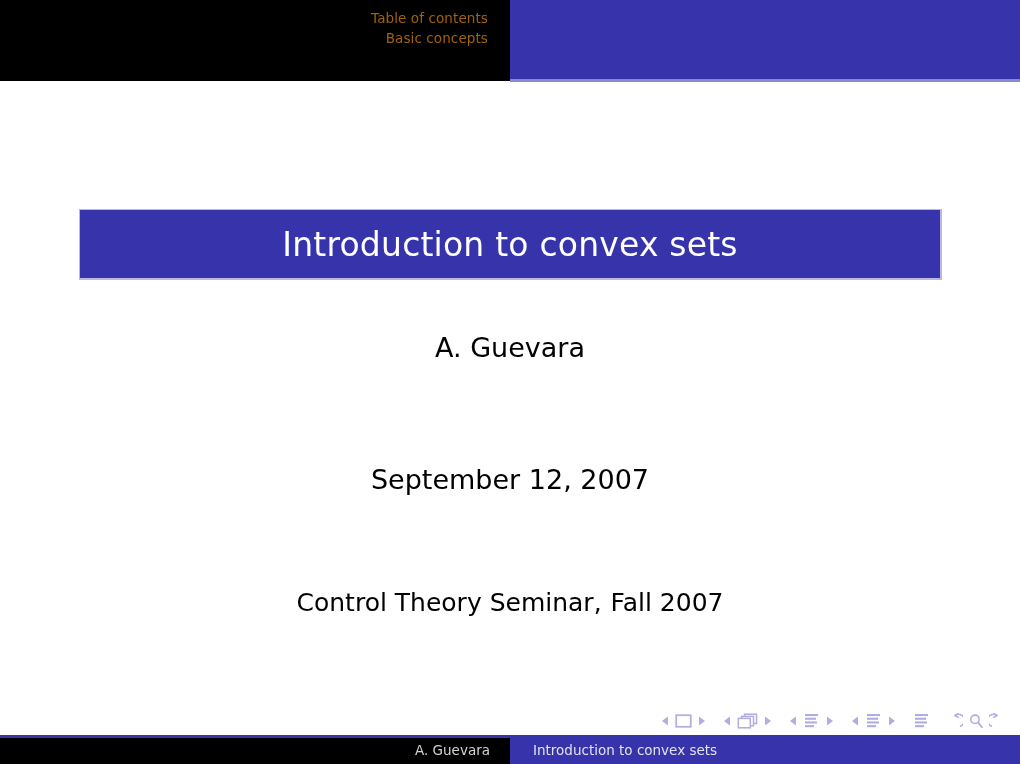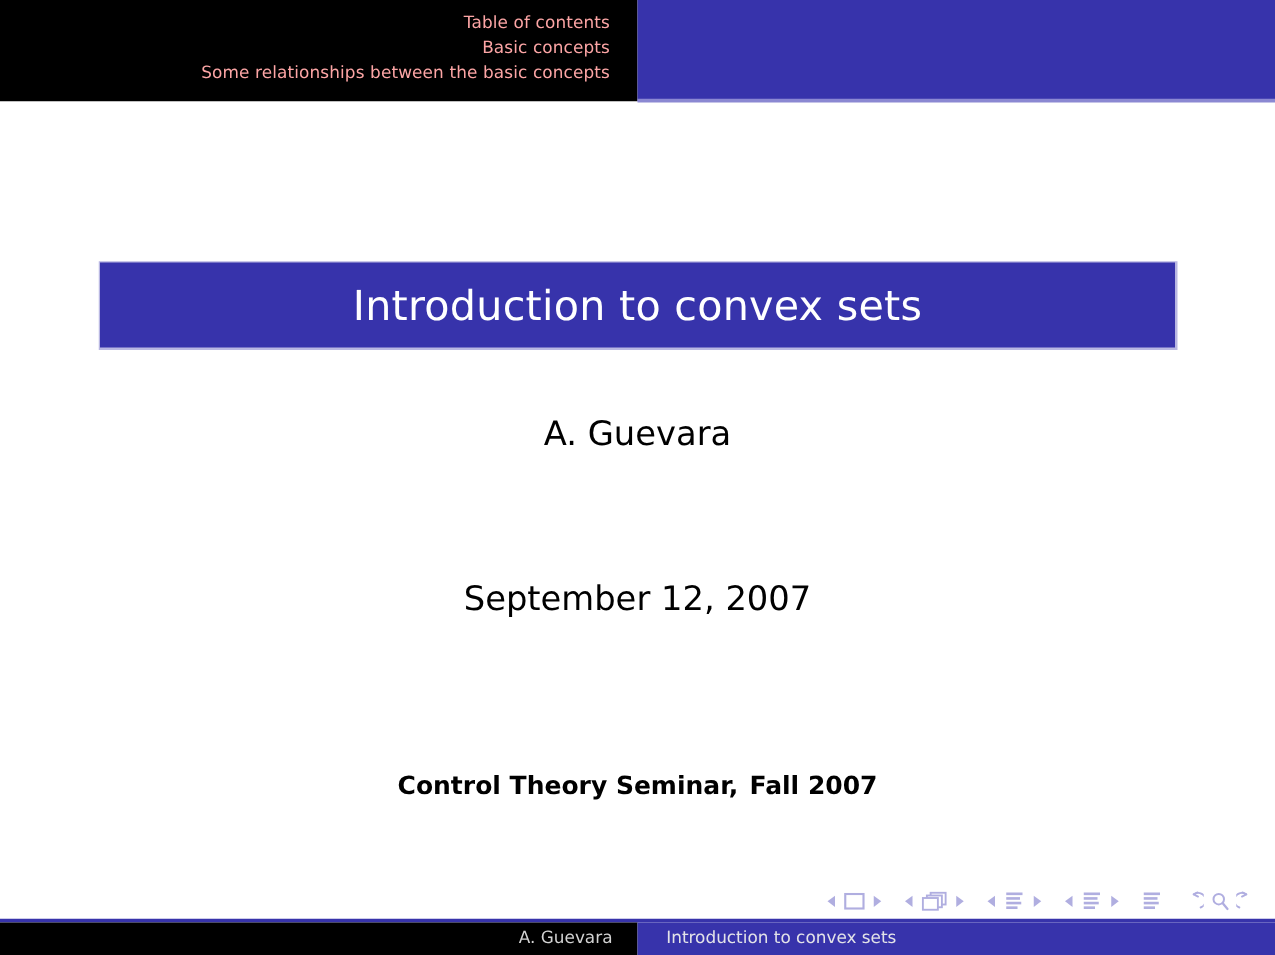--- a/index.html
+++ b/index.html
@@ -32,21 +32,21 @@
     padding: 8px 22px 0 0;
     text-align: right;
   }
   #headline-right {
     width: 510px;
     height: 81px;
     background: #3733ab;
   }
   .headline-line {
     display: block;
-    color: #fca5a5;
+    color: #a16207;
     font-size: 13.5px;
     line-height: 20px;
     letter-spacing: 0.1px;
     white-space: nowrap;
   }
   #headline-rule {
     position: absolute;
     left: 510px; top: 79px;
     width: 510px;
     height: 2.5px;
@@ -92,24 +92,23 @@
     font-size: 27px;
     line-height: 36px;
   }
   #date-line {
     top: 446px;
     font-size: 27px;
     line-height: 36px;
     margin-top: 16px;
   }
   #event-line {
-    top: 612px;
-    font-size: 20px;
+    top: 587px;
+    font-size: 25px;
     line-height: 32px;
-    font-weight: bold;
   }
   .wide-gap { display: inline-block; width: 9px; }
 
   
   #navsyms {
     position: absolute;
     left: 0; top: 710px;
     width: 1005px;
     height: 22px;
     display: flex;
@@ -170,21 +169,20 @@
     background: #3733ab;
   }
 </style>
 </head>
 <body>
 
 <div id="headline">
   <div id="headline-left">
     <span class="headline-line">Table of contents</span>
     <span class="headline-line">Basic concepts</span>
-    <span class="headline-line">Some relationships between the basic concepts</span>
   </div>
   <div id="headline-right"></div>
 </div>
 <div id="headline-rule"></div>
 
 <div id="titlebox-wrap">
   <div id="titlebox">
     <span id="title-text">Introduction to convex sets</span>
   </div>
 </div>

